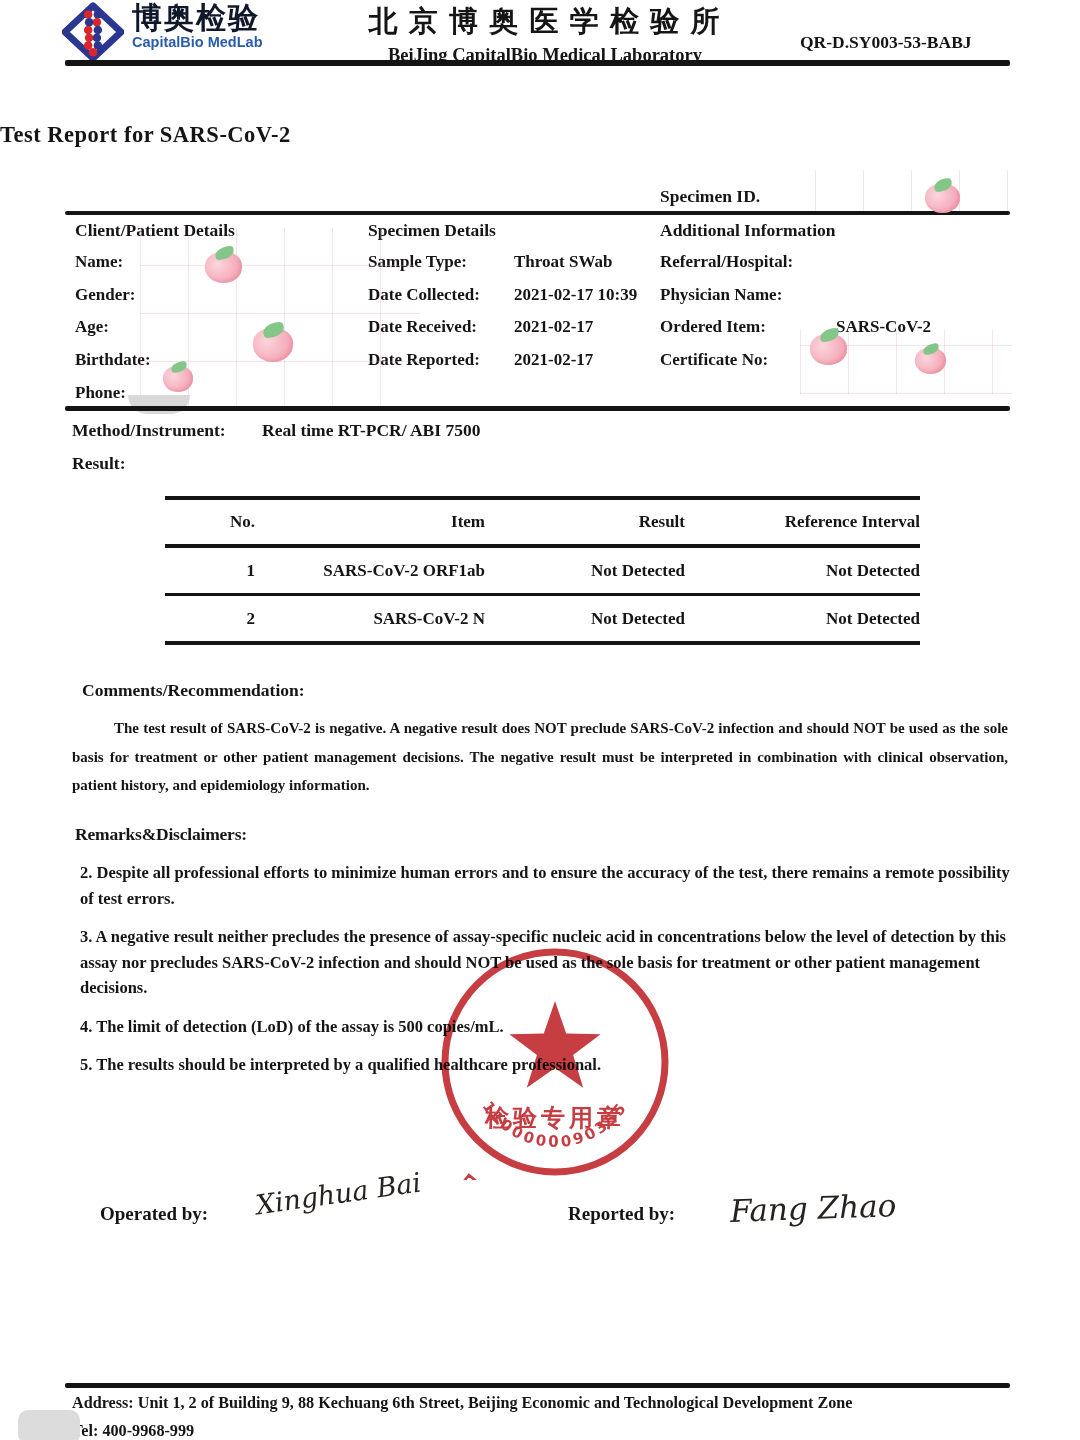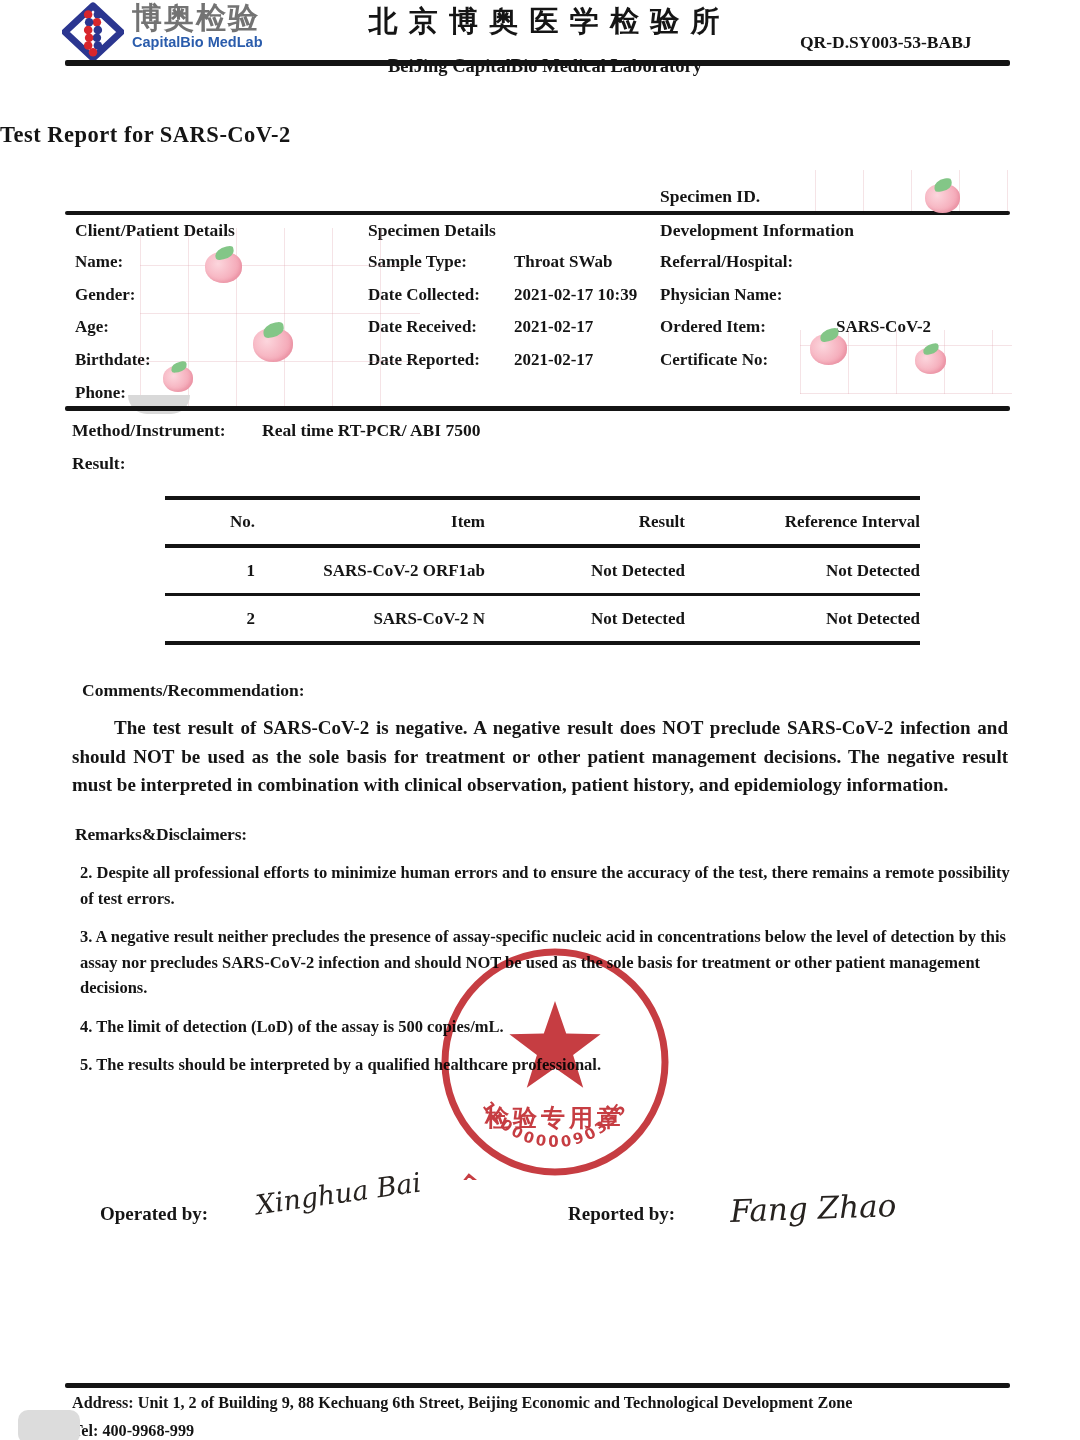--- a/index.html
+++ b/index.html
@@ -4,24 +4,24 @@
 <style>
   html,body{margin:0;padding:0;background:#f3f3f3;}
   .page{
     position:relative;width:1080px;height:1440px;margin:0 auto;background:#ffffff;
     font-family:"Liberation Serif","DejaVu Serif",serif;color:#151515;overflow:hidden;
   }
   .hline{position:absolute;background:#141414;border-radius:2px;}
   
   .org-block{position:absolute;left:320px;top:2px;width:450px;text-align:center;}
   .org-cn{font-size:29px;letter-spacing:2px;font-weight:600;white-space:nowrap;}
-  .org-en{font-size:18.5px;font-weight:700;margin-top:14px;}
+  .org-en{font-size:18.5px;font-weight:700;margin-top:3px;}
   .logo-wrap{position:absolute;left:62px;top:2px;display:flex;align-items:flex-start;}
   .logo-text{margin-left:8px;}
-  .logo-cn{font-size:30px;font-weight:700;color:#737373;letter-spacing:2px;line-height:32px;font-family:"Liberation Sans",sans-serif;}
+  .logo-cn{font-size:30px;font-weight:700;color:#0f172a;letter-spacing:2px;line-height:32px;font-family:"Liberation Sans",sans-serif;}
   .logo-en{font-size:14.5px;font-weight:700;color:#2a5cac;font-family:"Liberation Sans",sans-serif;}
   .doc-code{position:absolute;left:800px;top:32px;font-size:17.5px;font-weight:700;}
   .report-title{position:absolute;left:0;top:122px;width:1080px;text-align:left;font-size:22.5px;font-weight:700;letter-spacing:.5px;}
   .specimen-id{position:absolute;left:660px;top:186px;font-size:17.5px;font-weight:700;}
   
   .col{position:absolute;top:220px;font-size:17px;}
   .col-title{font-size:17.5px;font-weight:700;height:32px;}
   .frow{display:flex;height:32.7px;align-items:baseline;font-weight:700;}
   .frow .lb{flex:none;}
   .frow .val{font-weight:700;}
@@ -30,21 +30,21 @@
   .method-line .lb{display:inline-block;width:190px;}
   .result-label{position:absolute;left:72px;top:453px;font-size:17.5px;font-weight:700;}
   
   .rtable{position:absolute;left:165px;top:496px;width:755px;border-top:4px solid #141414;border-bottom:4px solid #141414;}
   .trow{display:flex;align-items:center;height:45px;border-bottom:3px solid #141414;font-size:17px;font-weight:700;text-align:right;}
   .trow.head{height:44px;border-bottom:4px solid #141414;}
   .trow:last-child{border-bottom:none;}
   .c0{width:90px;}.c1{width:230px;}.c2{width:200px;}.c3{width:235px;}
   
   .comments-title{position:absolute;left:82px;top:680px;font-size:17.5px;font-weight:700;}
-  .comments-body{position:absolute;left:72px;top:714px;width:936px;font-size:19px;font-weight:700;line-height:28.5px;text-align:justify;text-indent:42px;}
+  .comments-body{position:absolute;left:72px;top:714px;width:936px;font-size:15px;font-weight:700;line-height:28.5px;text-align:justify;text-indent:42px;}
   .remarks-title{position:absolute;left:75px;top:824px;font-size:17.5px;font-weight:700;letter-spacing:-.2px;}
   .remarks-list{position:absolute;left:80px;top:860px;width:930px;}
   .remark-item{font-size:16.5px;font-weight:700;line-height:25.5px;margin-bottom:13px;text-align:left;}
   
   .sticker-grid{position:absolute;background-image:
      repeating-linear-gradient(0deg, rgba(222,163,172,.30) 0 1px, transparent 1px 48px),
      repeating-linear-gradient(90deg, rgba(222,163,172,.30) 0 1px, transparent 1px 48px);}
   .berry{position:absolute;background:radial-gradient(circle at 35% 38%, #fcd6dd, #f4a7b6 70%, #ee97a8);border-radius:48% 48% 54% 54%;box-shadow:inset -2px -2px 3px rgba(220,120,140,.35);}
   .berry::before{content:"";position:absolute;left:26%;top:-16%;width:52%;height:40%;background:#83c687;border-radius:65% 25% 60% 25%;transform:rotate(-10deg);}
   .grayblob{position:absolute;background:#d9d9d9;}
@@ -132,21 +132,21 @@
         <span class="lb" style="width:146px;">Date Received:</span>
         <span class="val">2021-02-17</span>
       </div>
     <div class="frow">
         <span class="lb" style="width:146px;">Date Reported:</span>
         <span class="val">2021-02-17</span>
       </div>
   </div>
 
   <div class="col" style="left:660px;width:350px;">
-    <div class="col-title">Development Information</div>
+    <div class="col-title">Additional Information</div>
     <div class="frow">
         <span class="lb" style="width:176px;">Referral/Hospital:</span>
         <span class="val"></span>
       </div>
     <div class="frow">
         <span class="lb" style="width:176px;">Physician Name:</span>
         <span class="val"></span>
       </div>
     <div class="frow">
         <span class="lb" style="width:176px;">Ordered Item:</span>

